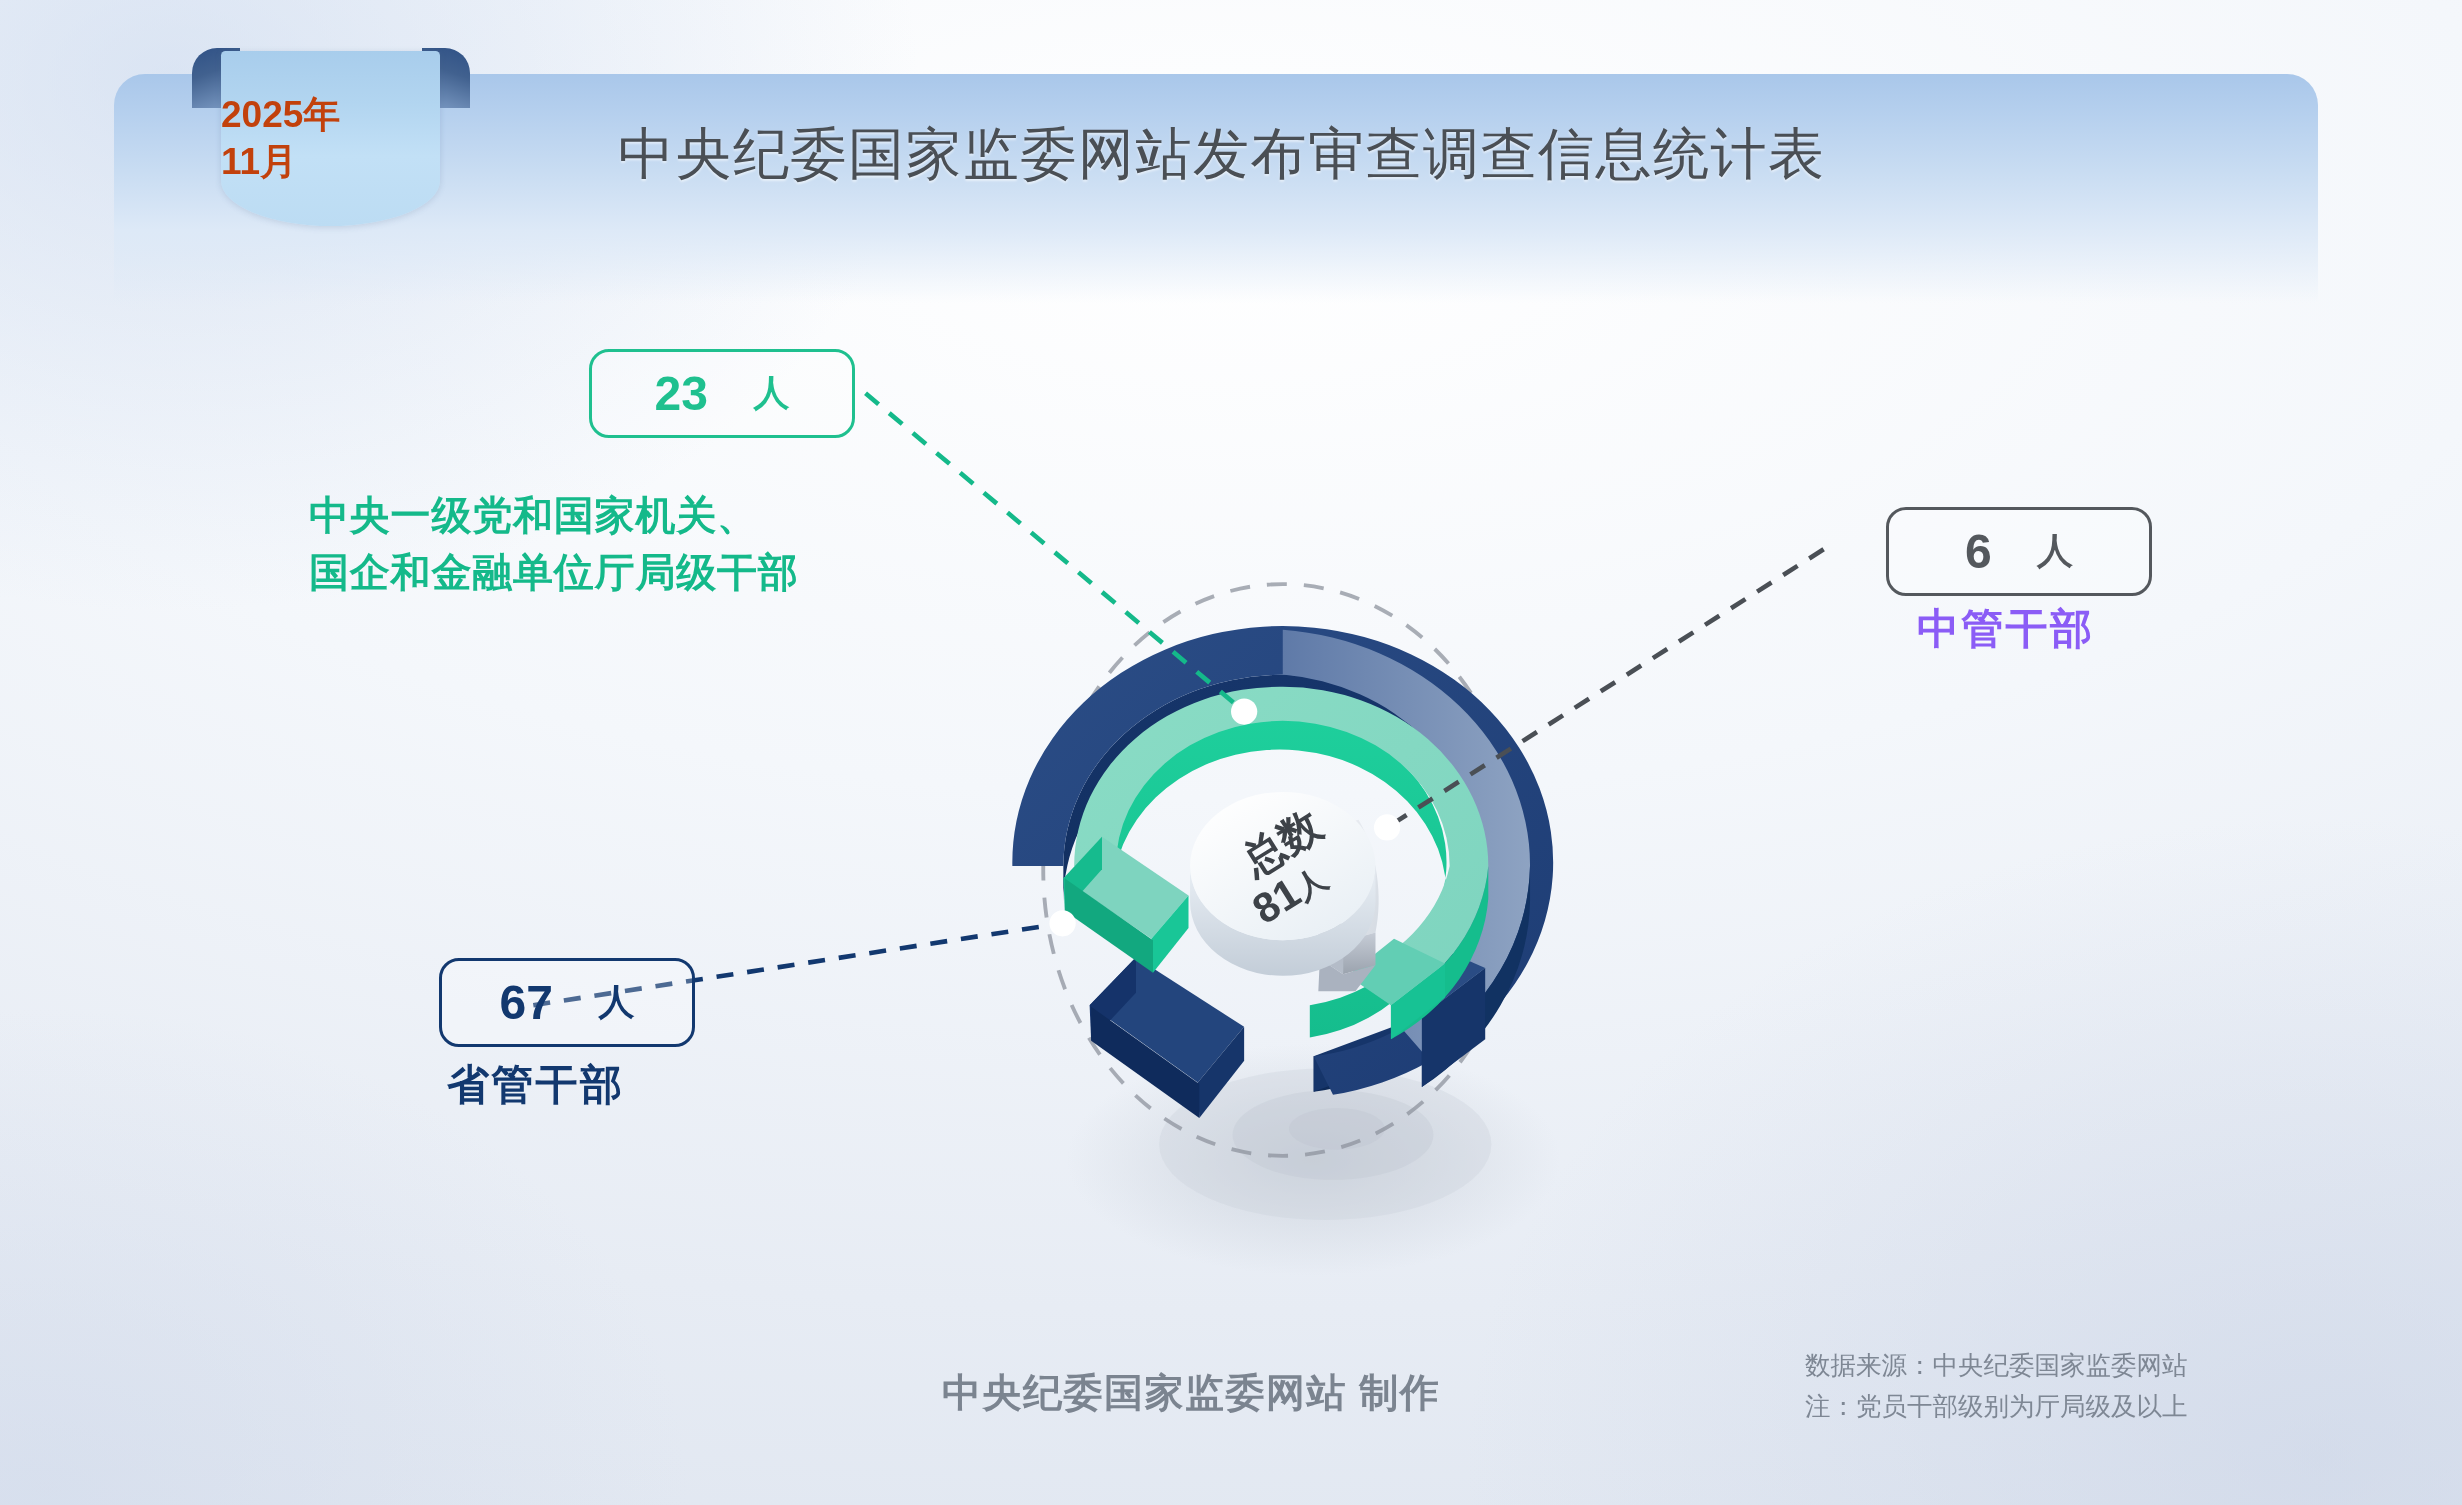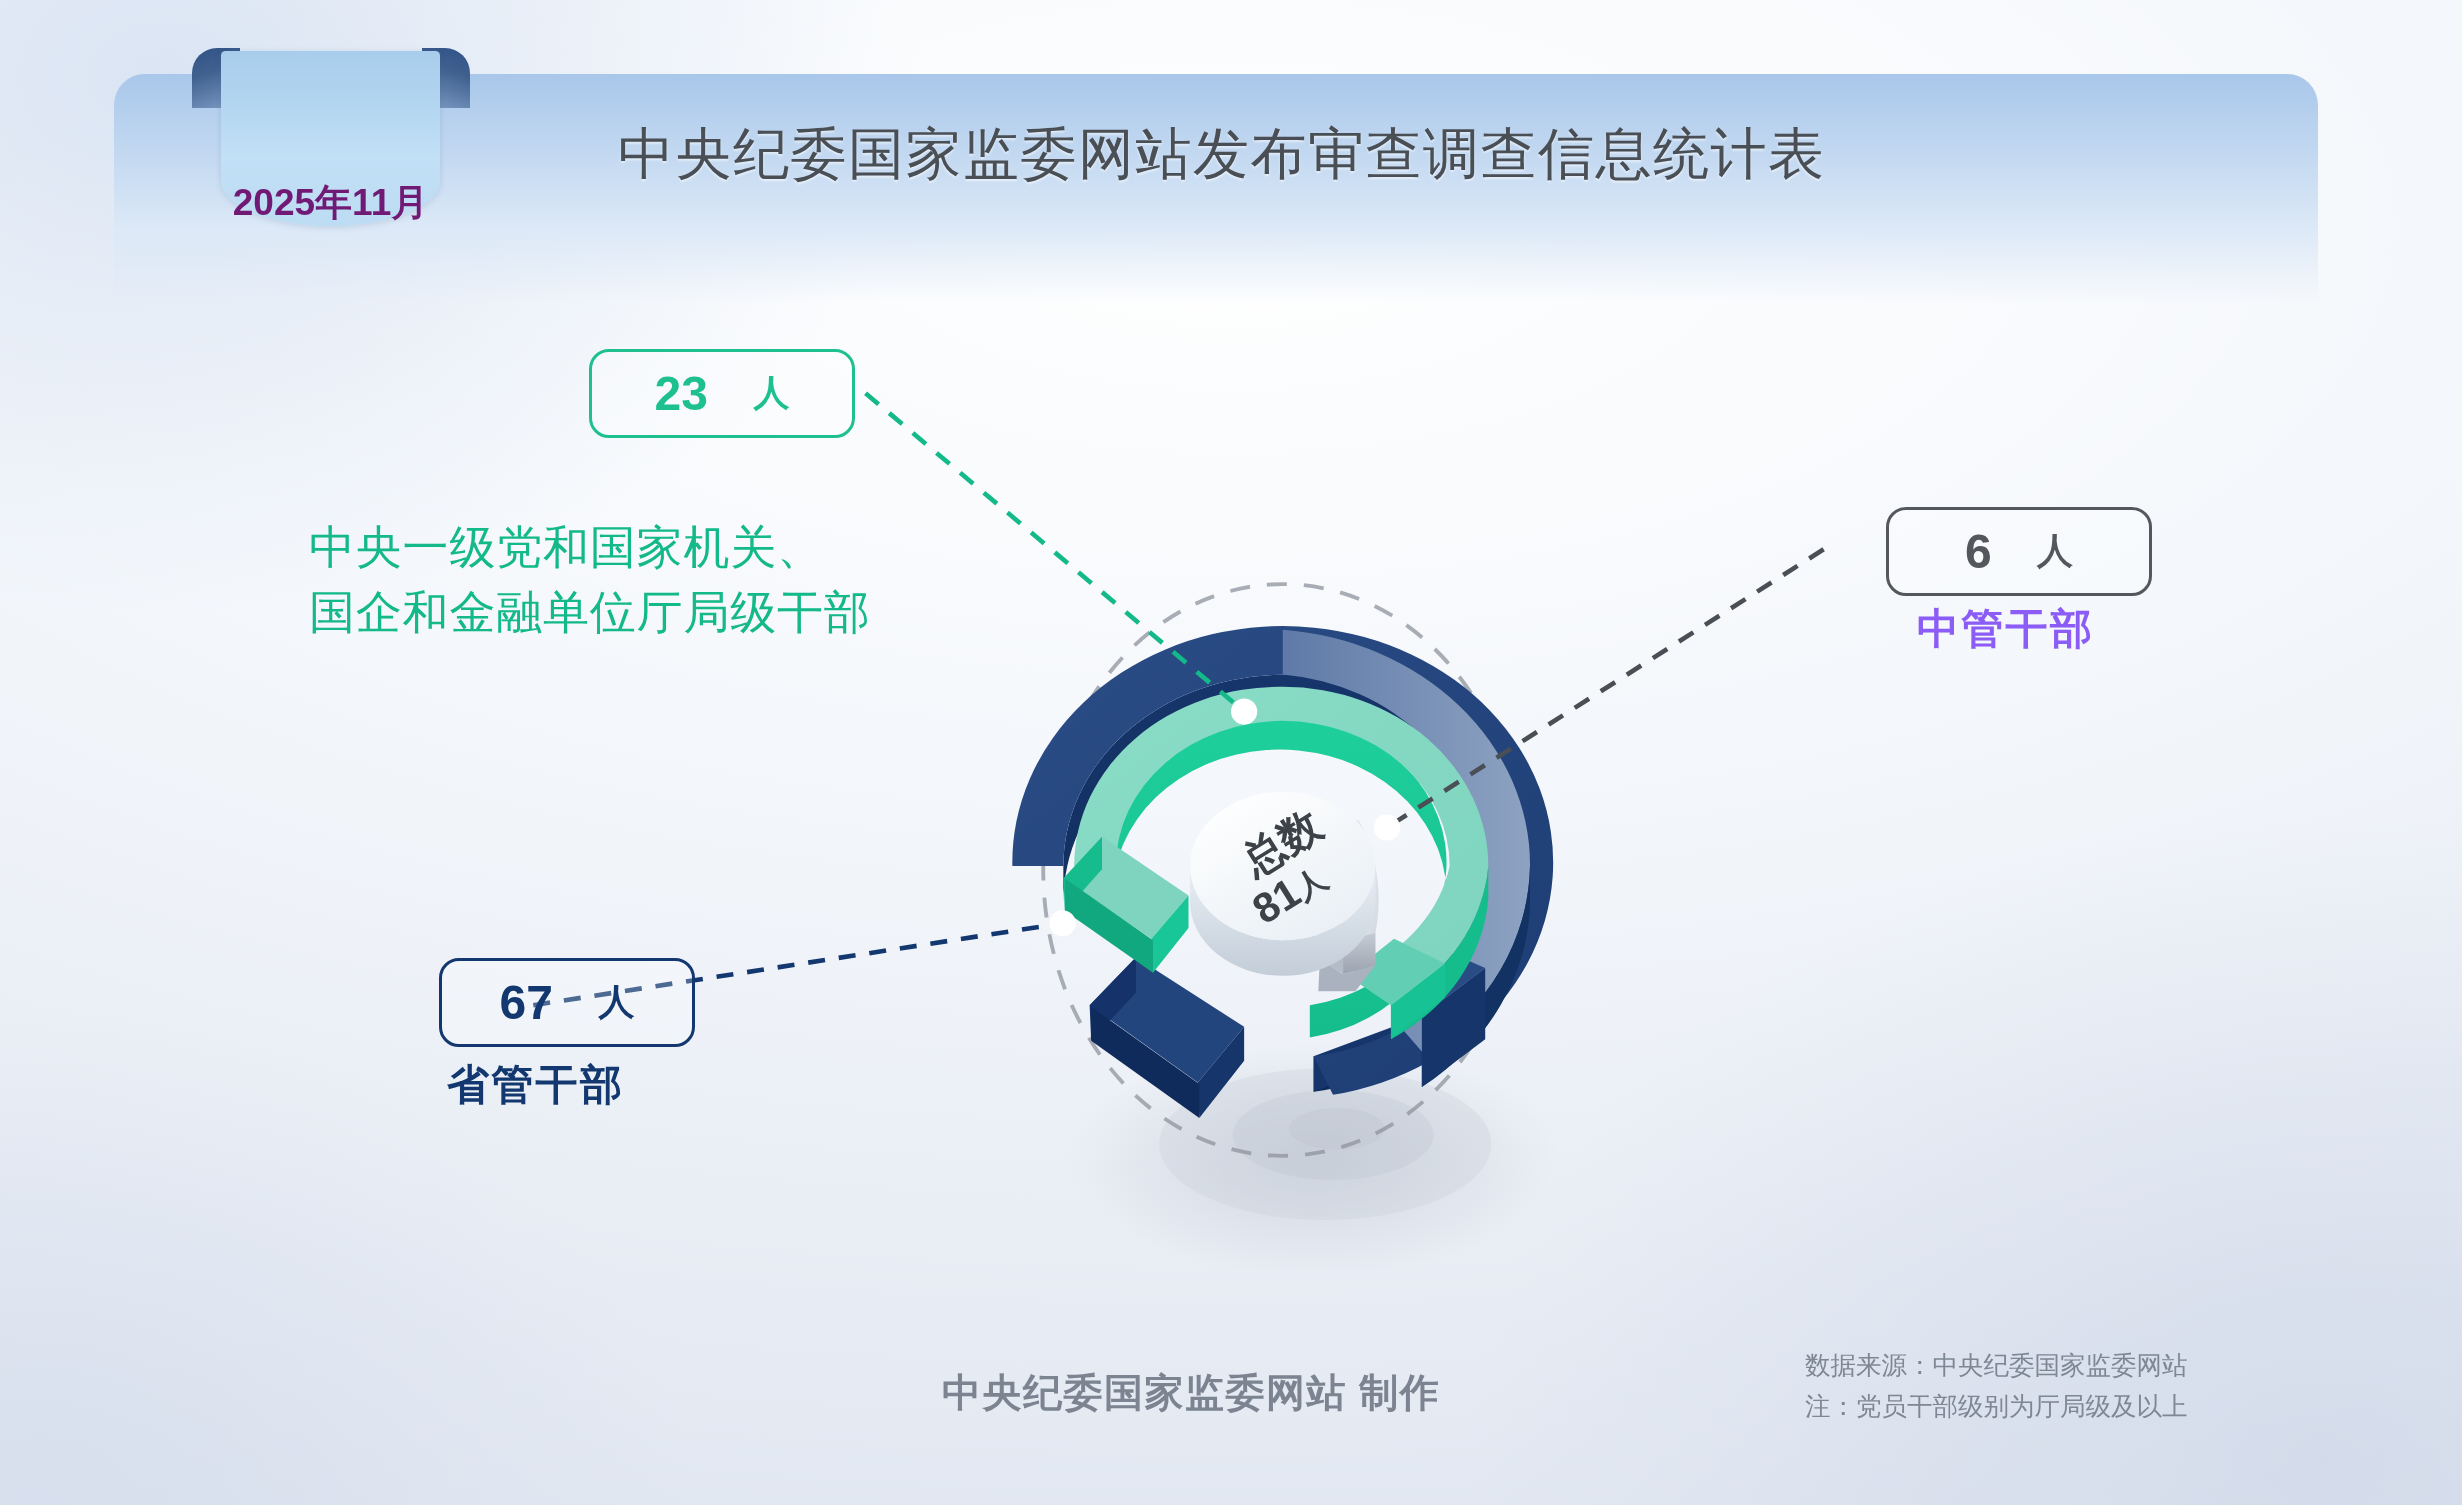--- a/index.html
+++ b/index.html
@@ -39,41 +39,41 @@
     background:linear-gradient(160deg,#2f5186 0%,#41618f 40%,#7e9dc6 100%);
     border-radius:25px 0 0 0;}
   .ribbon-curl-r{position:absolute;right:0;top:0;width:48px;height:60px;
     background:linear-gradient(200deg,#2f5186 0%,#41618f 40%,#7e9dc6 100%);
     border-radius:0 25px 0 0;}
   .ribbon-body{position:absolute;left:29px;top:3.1px;width:219px;height:175px;
     background:linear-gradient(180deg,#a8cdec 0%,#b2d5f0 30%,#c2e0f6 60%,#bcdcf3 100%);
     border-radius:4.6px 4.6px 50% 50% / 4.6px 4.6px 26% 26%;
     box-shadow:0 1.5px 6.2px rgba(70,100,140,.18);}
   .ribbon-text{position:absolute;left:29px;top:3.1px;width:219px;height:175px;
-    display:flex;flex-direction:row;align-items:flex-end;justify-content:center;
-    color:#701a75;font-weight:bold;font-size:37px;line-height:1.25;}
+    display:flex;flex-direction:column;align-items:flex-start;justify-content:center;
+    color:#c2410c;font-weight:bold;font-size:37px;line-height:1.25;}
 
   
   .callout{position:absolute;border:3.9px solid;border-radius:20px;
     background:rgba(255,255,255,.25);
     display:flex;align-items:center;justify-content:center;
     font-weight:bold;white-space:nowrap;gap:44px;}
   .callout .num{font-size:48px;}
   .callout .unit{font-size:36px;margin-left:1.5px;}
 
   .cb-green{left:589px;top:349px;width:260px;height:83px;border-color:#1fc08f;color:#1fc08f;}
   .cb-gray {left:1886px;top:507px;width:260px;height:83px;border-color:#54585d;color:#54585d;}
   .cb-navy {left:439px;top:958px;width:250px;height:83px;border-color:#12386f;color:#12386f;}
 
   .sub-label{position:absolute;font-weight:bold;white-space:nowrap;}
   .sl-gray{left:1917px;top:601px;font-size:42px;color:#8b5cf6;letter-spacing:2.3px;}
   .sl-navy{left:447px;top:1057px;font-size:42px;color:#12386f;letter-spacing:2.3px;}
 
   .desc-green{position:absolute;left:309px;top:487px;
-    font-size:46px;font-weight:normal;color:#14b98a;line-height:1.42;letter-spacing:0.8px;margin-top:28px;}
+    font-size:40px;font-weight:bold;color:#14b98a;line-height:1.42;letter-spacing:0.8px;}
 
   
   .credit{position:absolute;left:942px;top:1366px;
     font-size:39px;font-weight:bold;color:#7b8490;letter-spacing:1.5px;white-space:nowrap;}
   .notes{position:absolute;left:1805px;top:1345px;
     font-family:Liberation Sans, sans-serif;
     font-size:25.5px;color:#7e8794;line-height:1.62;white-space:nowrap;}
 
   .chart-wrap{position:absolute;left:881px;top:464px;width:819px;height:866px;}
   svg{display:block;overflow:visible;}

